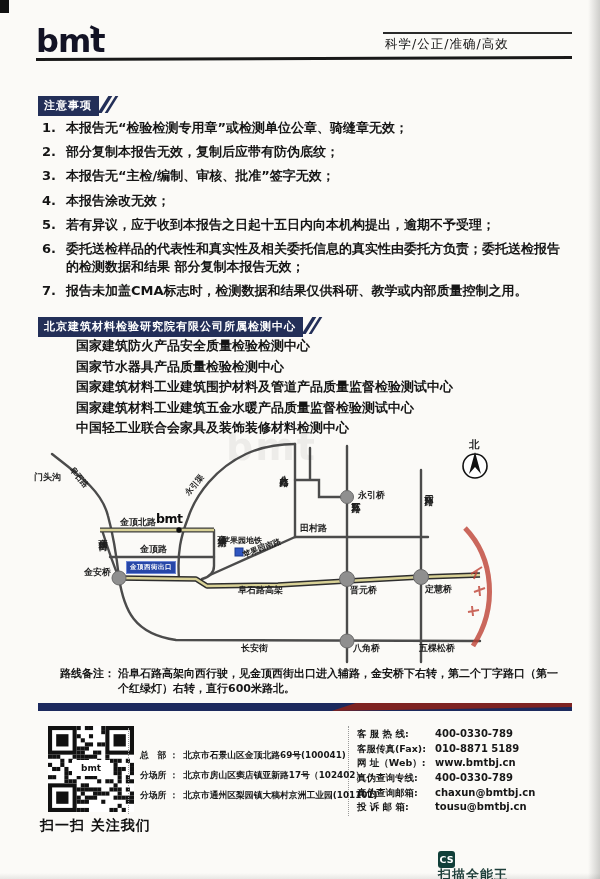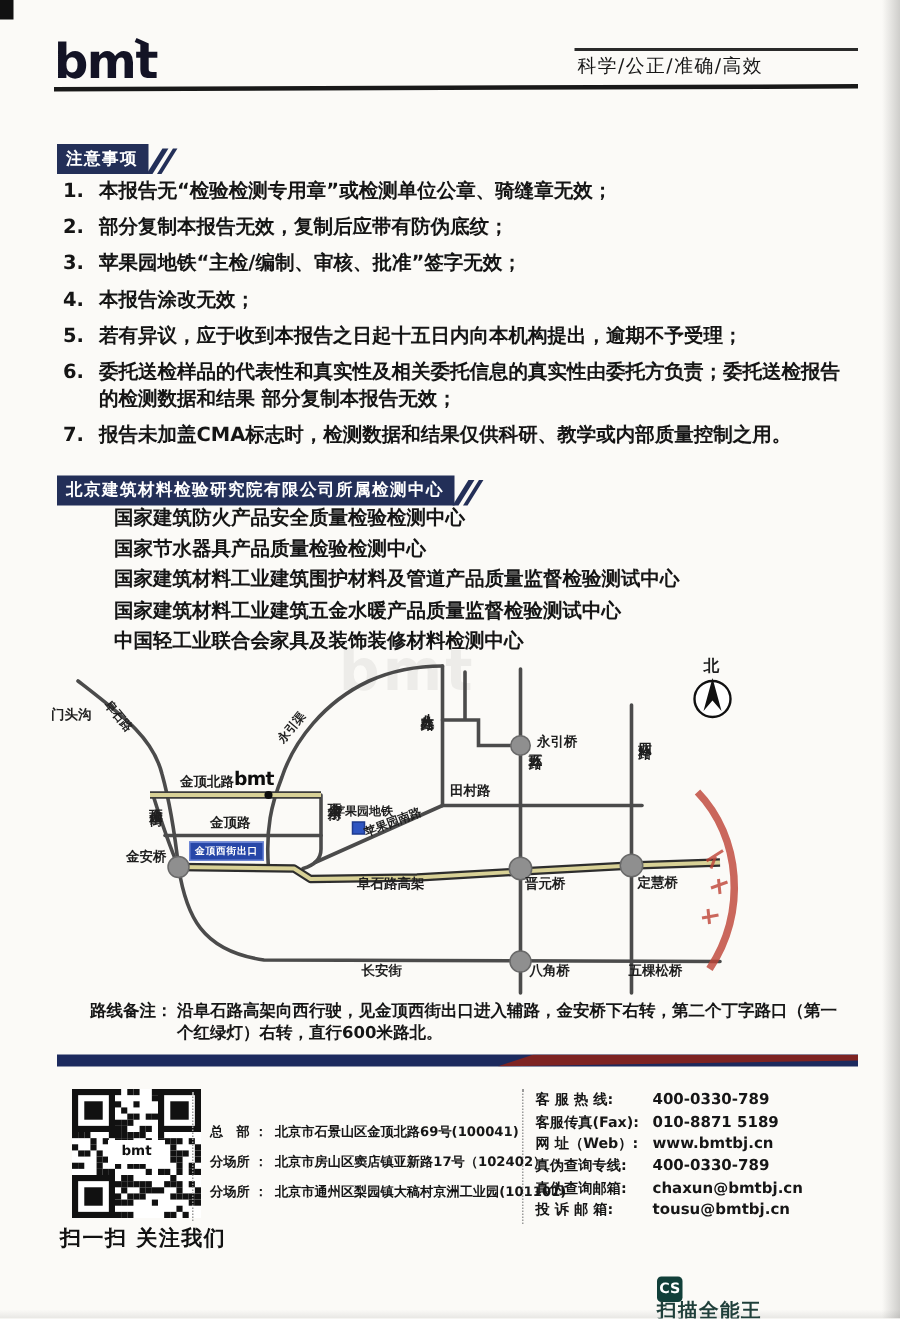--- a/index.html
+++ b/index.html
@@ -15,21 +15,21 @@
     background:linear-gradient(to left,rgba(90,90,88,.28),rgba(90,90,88,0));}
   .bottom-shade{left:0;bottom:0;width:100%;height:6px;
     background:linear-gradient(to top,rgba(90,90,88,.12),rgba(90,90,88,0));}
   
   .logo{left:36px;top:22px;font-size:32px;font-weight:bold;letter-spacing:-1px;color:#131325;}
   .logo-accent{left:90px;top:27px;width:9px;height:3px;background:#131325;transform:rotate(24deg);}
   .slogan-topline{left:383px;top:32px;width:189px;height:2px;background:#2a2a2a;}
   .slogan{left:385px;top:36px;font-size:12.5px;font-weight:normal;letter-spacing:1px;color:#161616;}
   .header-rule{left:36px;top:57px;width:536px;height:3px;background:#191919;transform:rotate(-.2deg);}
   
-  .sec-badge{display:flex;align-items:flex-end;}
+  .sec-badge{display:flex;align-items:flex-start;}
   .badge-box{background:#232f58;color:#ffffff;font-size:11px;font-weight:bold;
     padding:2px 7px 3px 6px;letter-spacing:1px;white-space:nowrap;}
   .badge-slash{display:inline-block;width:4px;height:17px;background:#232f58;
     transform:skewX(-32deg);margin-left:4px;}
   .badge-slash.s2{width:2.5px;margin-left:3px;}
   
   .notice-list{left:42px;top:119px;width:526px;}
   .notice-item{display:flex;font-size:13px;font-weight:bold;line-height:1.36;
     margin-bottom:6.5px;color:#151515;}
   .notice-item .num{width:24px;flex:0 0 24px;}
@@ -100,21 +100,21 @@
   <div class="notice-item">
     <span class="num">1.</span>
     <span class="txt">本报告无“检验检测专用章”或检测单位公章、骑缝章无效；</span>
   </div>
   <div class="notice-item">
     <span class="num">2.</span>
     <span class="txt">部分复制本报告无效，复制后应带有防伪底纹；</span>
   </div>
   <div class="notice-item">
     <span class="num">3.</span>
-    <span class="txt">苹果园地铁“主检/编制、审核、批准”签字无效；</span>
+    <span class="txt">本报告无“主检/编制、审核、批准”签字无效；</span>
   </div>
   <div class="notice-item">
     <span class="num">4.</span>
     <span class="txt">本报告涂改无效；</span>
   </div>
   <div class="notice-item">
     <span class="num">5.</span>
     <span class="txt">若有异议，应于收到本报告之日起十五日内向本机构提出，逾期不予受理；</span>
   </div>
   <div class="notice-item">

